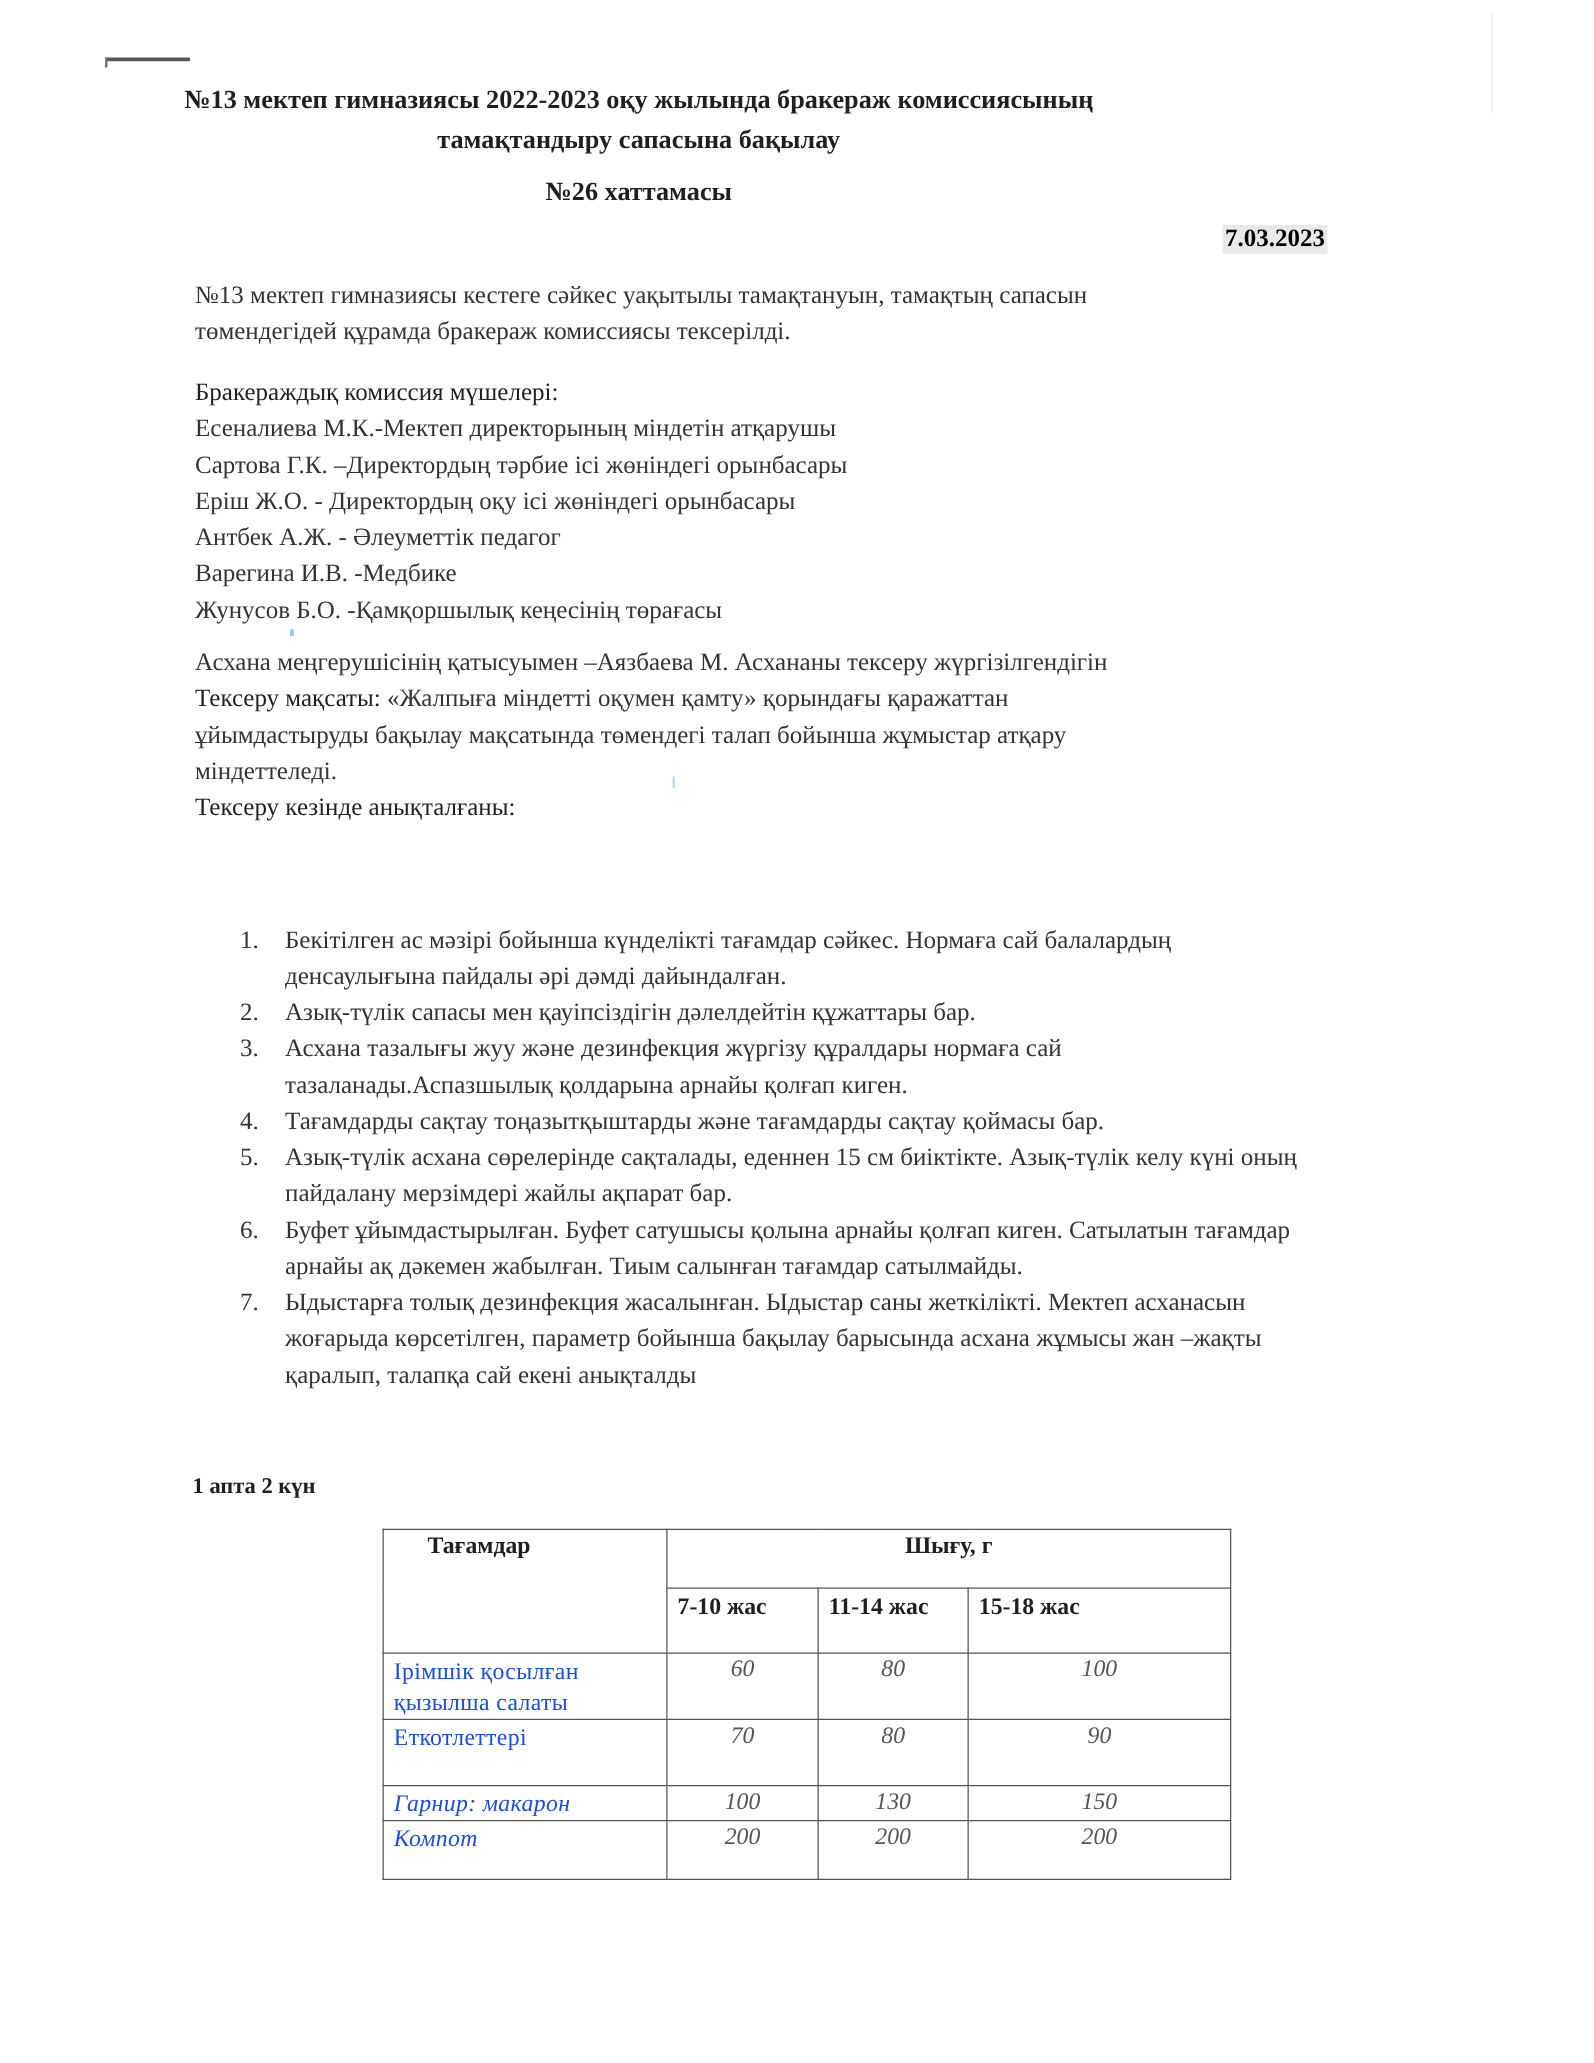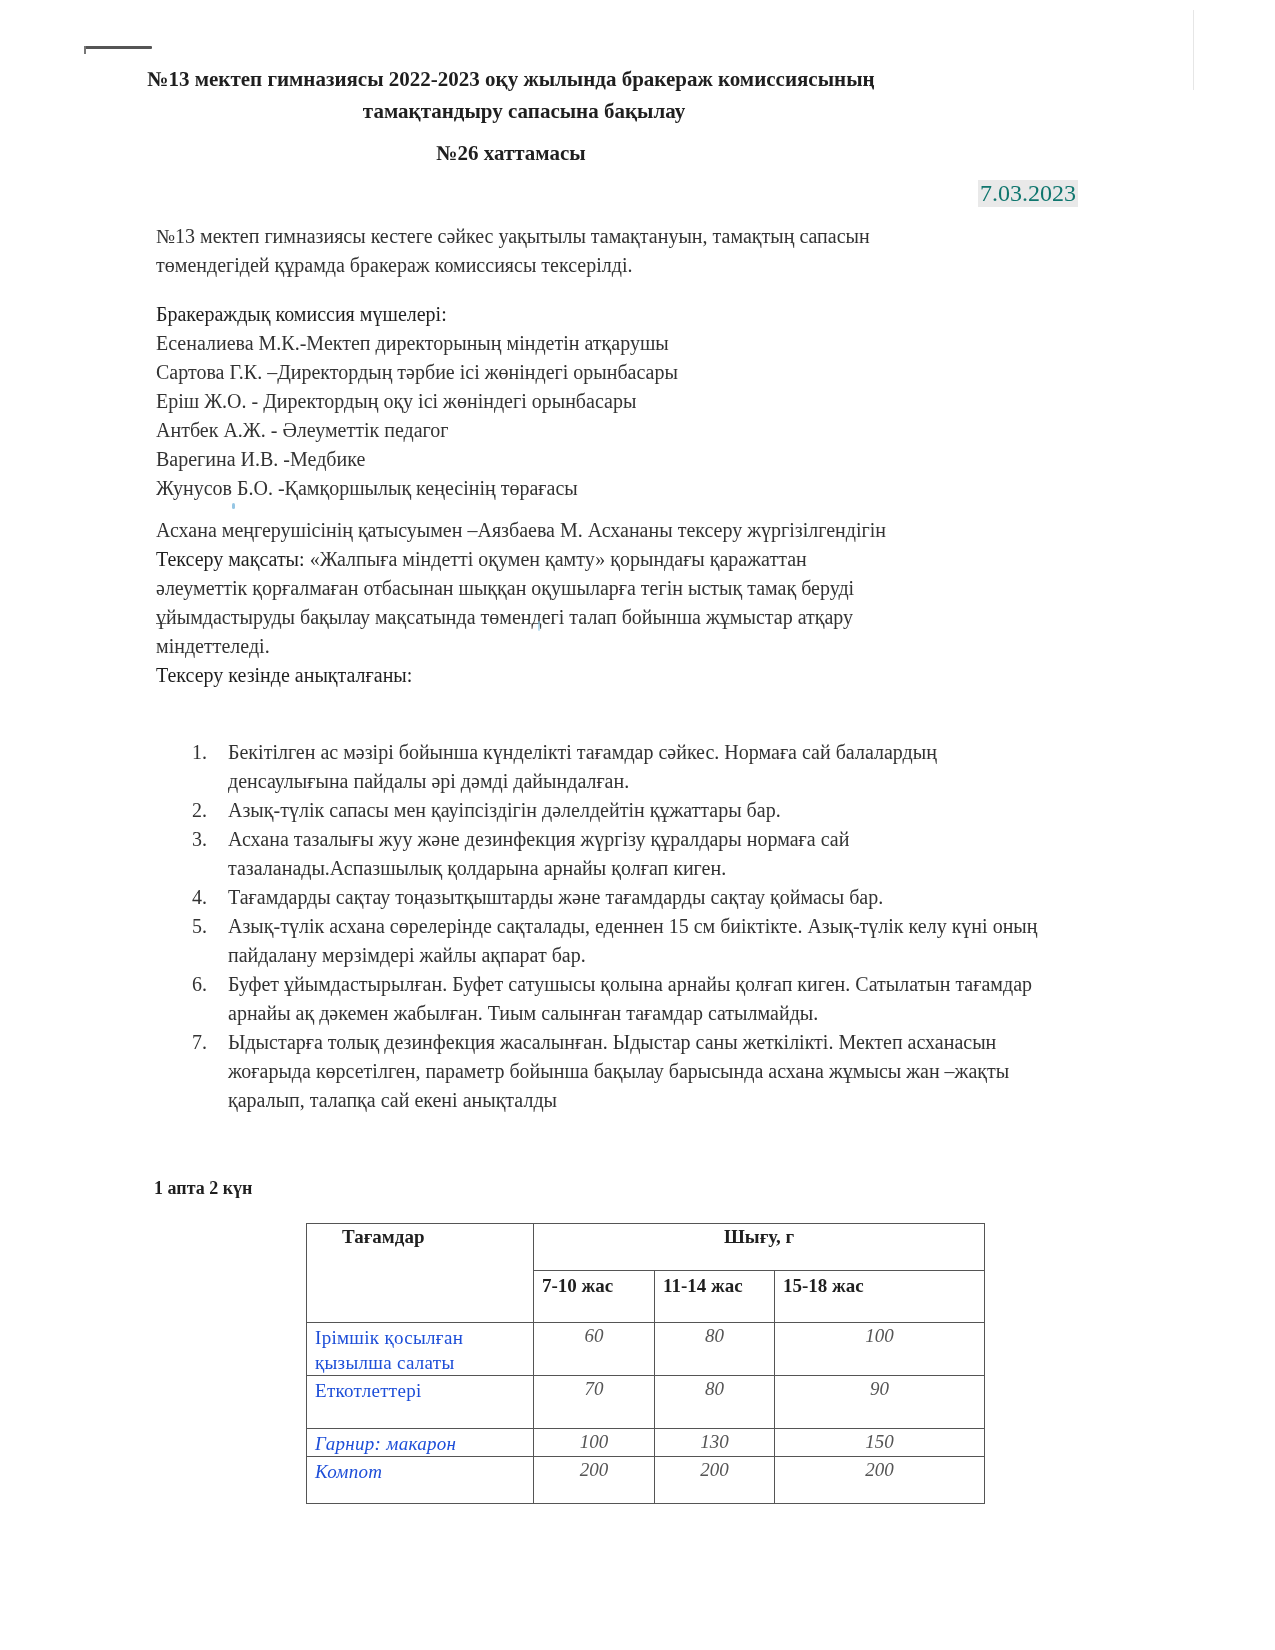--- a/index.html
+++ b/index.html
@@ -22,25 +22,25 @@
     }
     .right-edge {
       position: absolute; left: 1193px; top: 10px;
       width: 1px; height: 80px; background: #e6e6e6;
     }
     .title {
       position: absolute; left: 0; width: 1022px; text-align: center;
       font-weight: bold; font-size: 21px; line-height: 34px; color: #1f1f1f;
     }
     .title-1 { top: 62px; }
-    .title-2 { top: 94px; padding-left: 13px; }
+    .title-2 { top: 94px; }
     .protocol { top: 136px; }
     .date {
       position: absolute; top: 180px; left: 978px;
-      font-weight: normal; font-size: 24px; color: #0f766e;
+      font-weight: bold; font-size: 20px; color: #000000;
       background: #e9e9e9; padding: 0 2px;
     }
     .body-block {
       position: absolute; left: 156px; width: 900px;
       font-size: 20px; line-height: 29px; color: #333;
     }
     .intro { top: 222px; }
     .members { top: 300px; }
     .members .head, .bold { font-weight: normal; color: #1f1f1f; }
     .para2 { top: 516px; }
@@ -106,21 +106,20 @@
   <div>Сартова Г.К. –Директордың тәрбие ісі жөніндегі орынбасары</div>
   <div>Еріш Ж.О. -  Директордың оқу ісі жөніндегі орынбасары</div>
   <div>Антбек А.Ж. - Әлеуметтік педагог</div>
   <div>Варегина И.В. -Медбике</div>
   <div>Жунусов Б.О. -Қамқоршылық кеңесінің төрағасы</div>
 </div>
 
 <div class="body-block para2">
   <div>Асхана меңгерушісінің қатысуымен –Аязбаева М. Асхананы тексеру жүргізілгендігін</div>
   <div><span class="bold">Тексеру мақсаты:</span><span> «Жалпыға міндетті оқумен қамту» қорындағы қаражаттан</span></div>
-  <div>әлеуметтік қорғалмаған отбасынан шыққан оқушыларға тегін ыстық тамақ беруді</div>
   <div>ұйымдастыруды бақылау мақсатында төмендегі талап бойынша жұмыстар атқару</div>
   <div>міндеттеледі.</div>
   <div class="bold">Тексеру кезінде анықталғаны:</div>
 </div>
 
 <ol class="findings-list">
   <li><span class="num">1.</span><span>Бекітілген ас мәзірі бойынша күнделікті тағамдар сәйкес. Нормаға сай балалардың денсаулығына пайдалы әрі дәмді дайындалған.</span></li>
   <li><span class="num">2.</span><span>Азық-түлік сапасы мен қауіпсіздігін дәлелдейтін құжаттары бар.</span></li>
   <li><span class="num">3.</span><span>Асхана тазалығы жуу және  дезинфекция жүргізу құралдары нормаға сай тазаланады.Аспазшылық қолдарына арнайы қолғап киген.</span></li>
   <li><span class="num">4.</span><span>Тағамдарды сақтау тоңазытқыштарды және тағамдарды сақтау қоймасы бар.</span></li>

